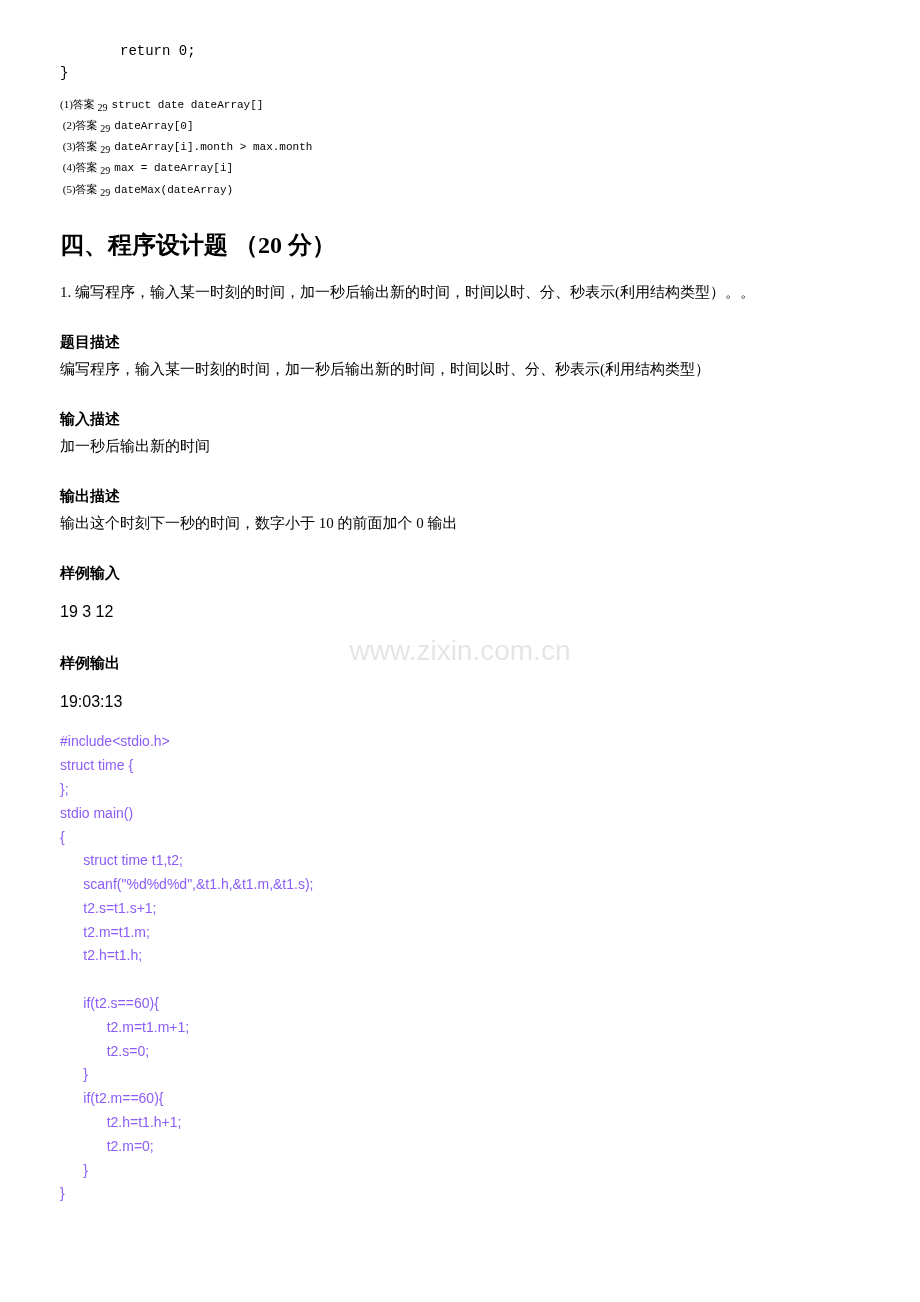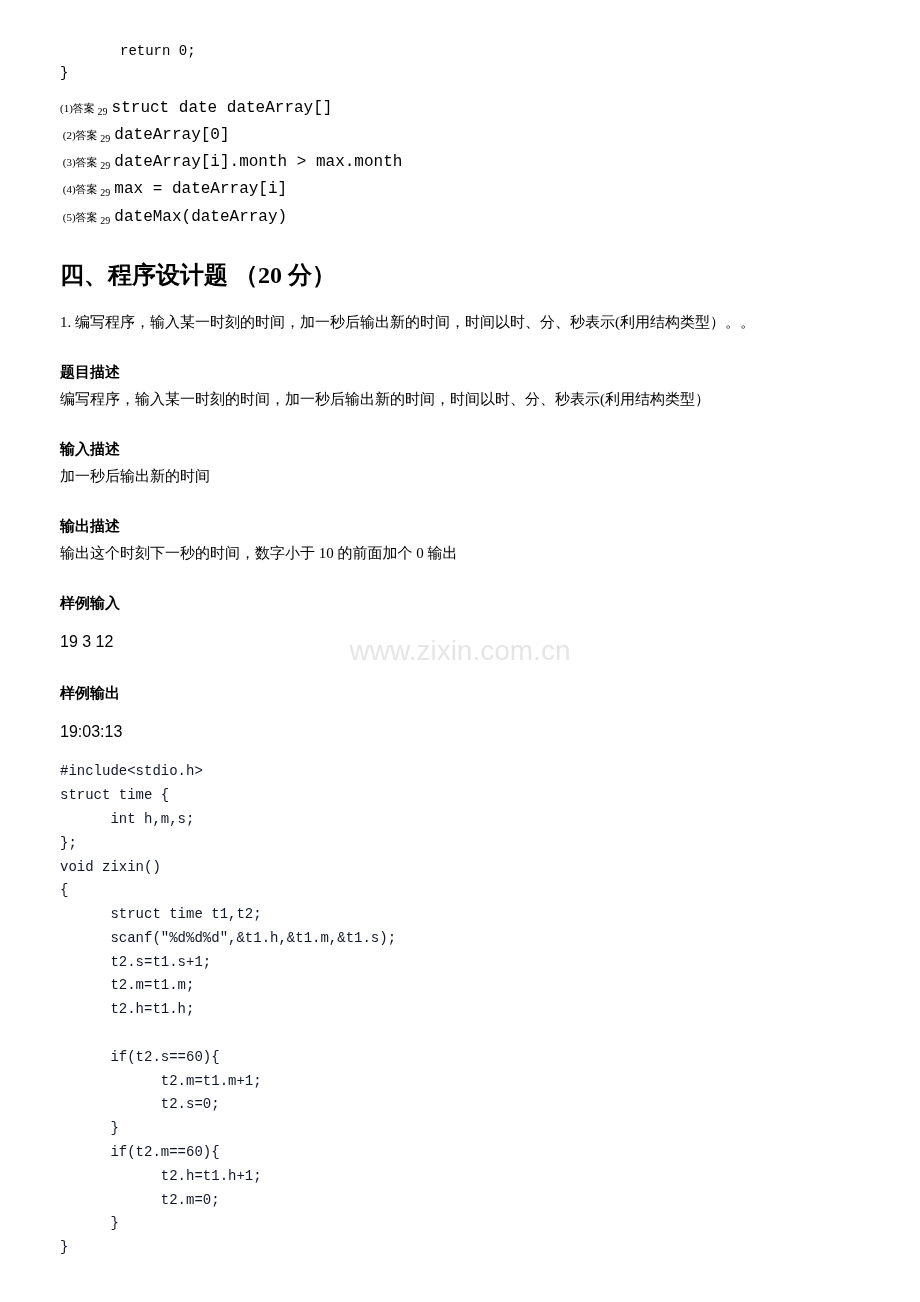--- a/index.html
+++ b/index.html
@@ -56,21 +56,21 @@
       vertical-align: sub;
     }
 
     .answer-label-sub {
       font-size: 10px;
       vertical-align: sub;
     }
 
     .answer-code {
       font-family: "Courier New", Courier, monospace;
-      font-size: 16px;
+      font-size: 11px;
     }
 
     .section-title {
       font-size: 24px;
       font-weight: bold;
       margin: 28px 0 18px 0;
       font-family: Liberation Serif, serif;
     }
 
     .question-block {
@@ -90,23 +90,23 @@
     }
 
     .sample-value {
       font-family: Liberation Sans, sans-serif;
       font-size: 16px;
       display: block;
       margin-top: 11px;
     }
 
     .code-solution {
-      font-family: Liberation Mono, monospace;
+      font-family: Liberation Sans, sans-serif;
       font-size: 14px;
-      color: #0f172a;
+      color: #8b5cf6;
       line-height: 1.7;
       margin-top: 10px;
     }
 
     .code-solution .line {
       display: block;
       white-space: pre;
     }
 
     .watermark {
@@ -174,23 +174,22 @@
     <br>
     <span class="sub-label">样例输入</span>
     <span class="sample-value">19 3 12</span>
     <span class="sub-label">样例输出</span>
     <span class="sample-value">19:03:13</span>
   </div>
 
   <div class="code-solution" id="code-solution-block">
   <span class="line">#include&lt;stdio.h&gt;</span>
       <span class="line">struct time {</span>
-      <span class="line">      int h,m,s;</span>
       <span class="line">};</span>
-      <span class="line">void zixin()</span>
+      <span class="line">stdio main()</span>
       <span class="line">{</span>
       <span class="line">      struct time t1,t2;</span>
       <span class="line">      scanf("%d%d%d",&amp;t1.h,&amp;t1.m,&amp;t1.s);</span>
       <span class="line">      t2.s=t1.s+1;</span>
       <span class="line">      t2.m=t1.m;</span>
       <span class="line">      t2.h=t1.h;</span>
       <span class="line">&nbsp;</span>
       <span class="line">      if(t2.s==60){</span>
       <span class="line">            t2.m=t1.m+1;</span>
       <span class="line">            t2.s=0;</span>

